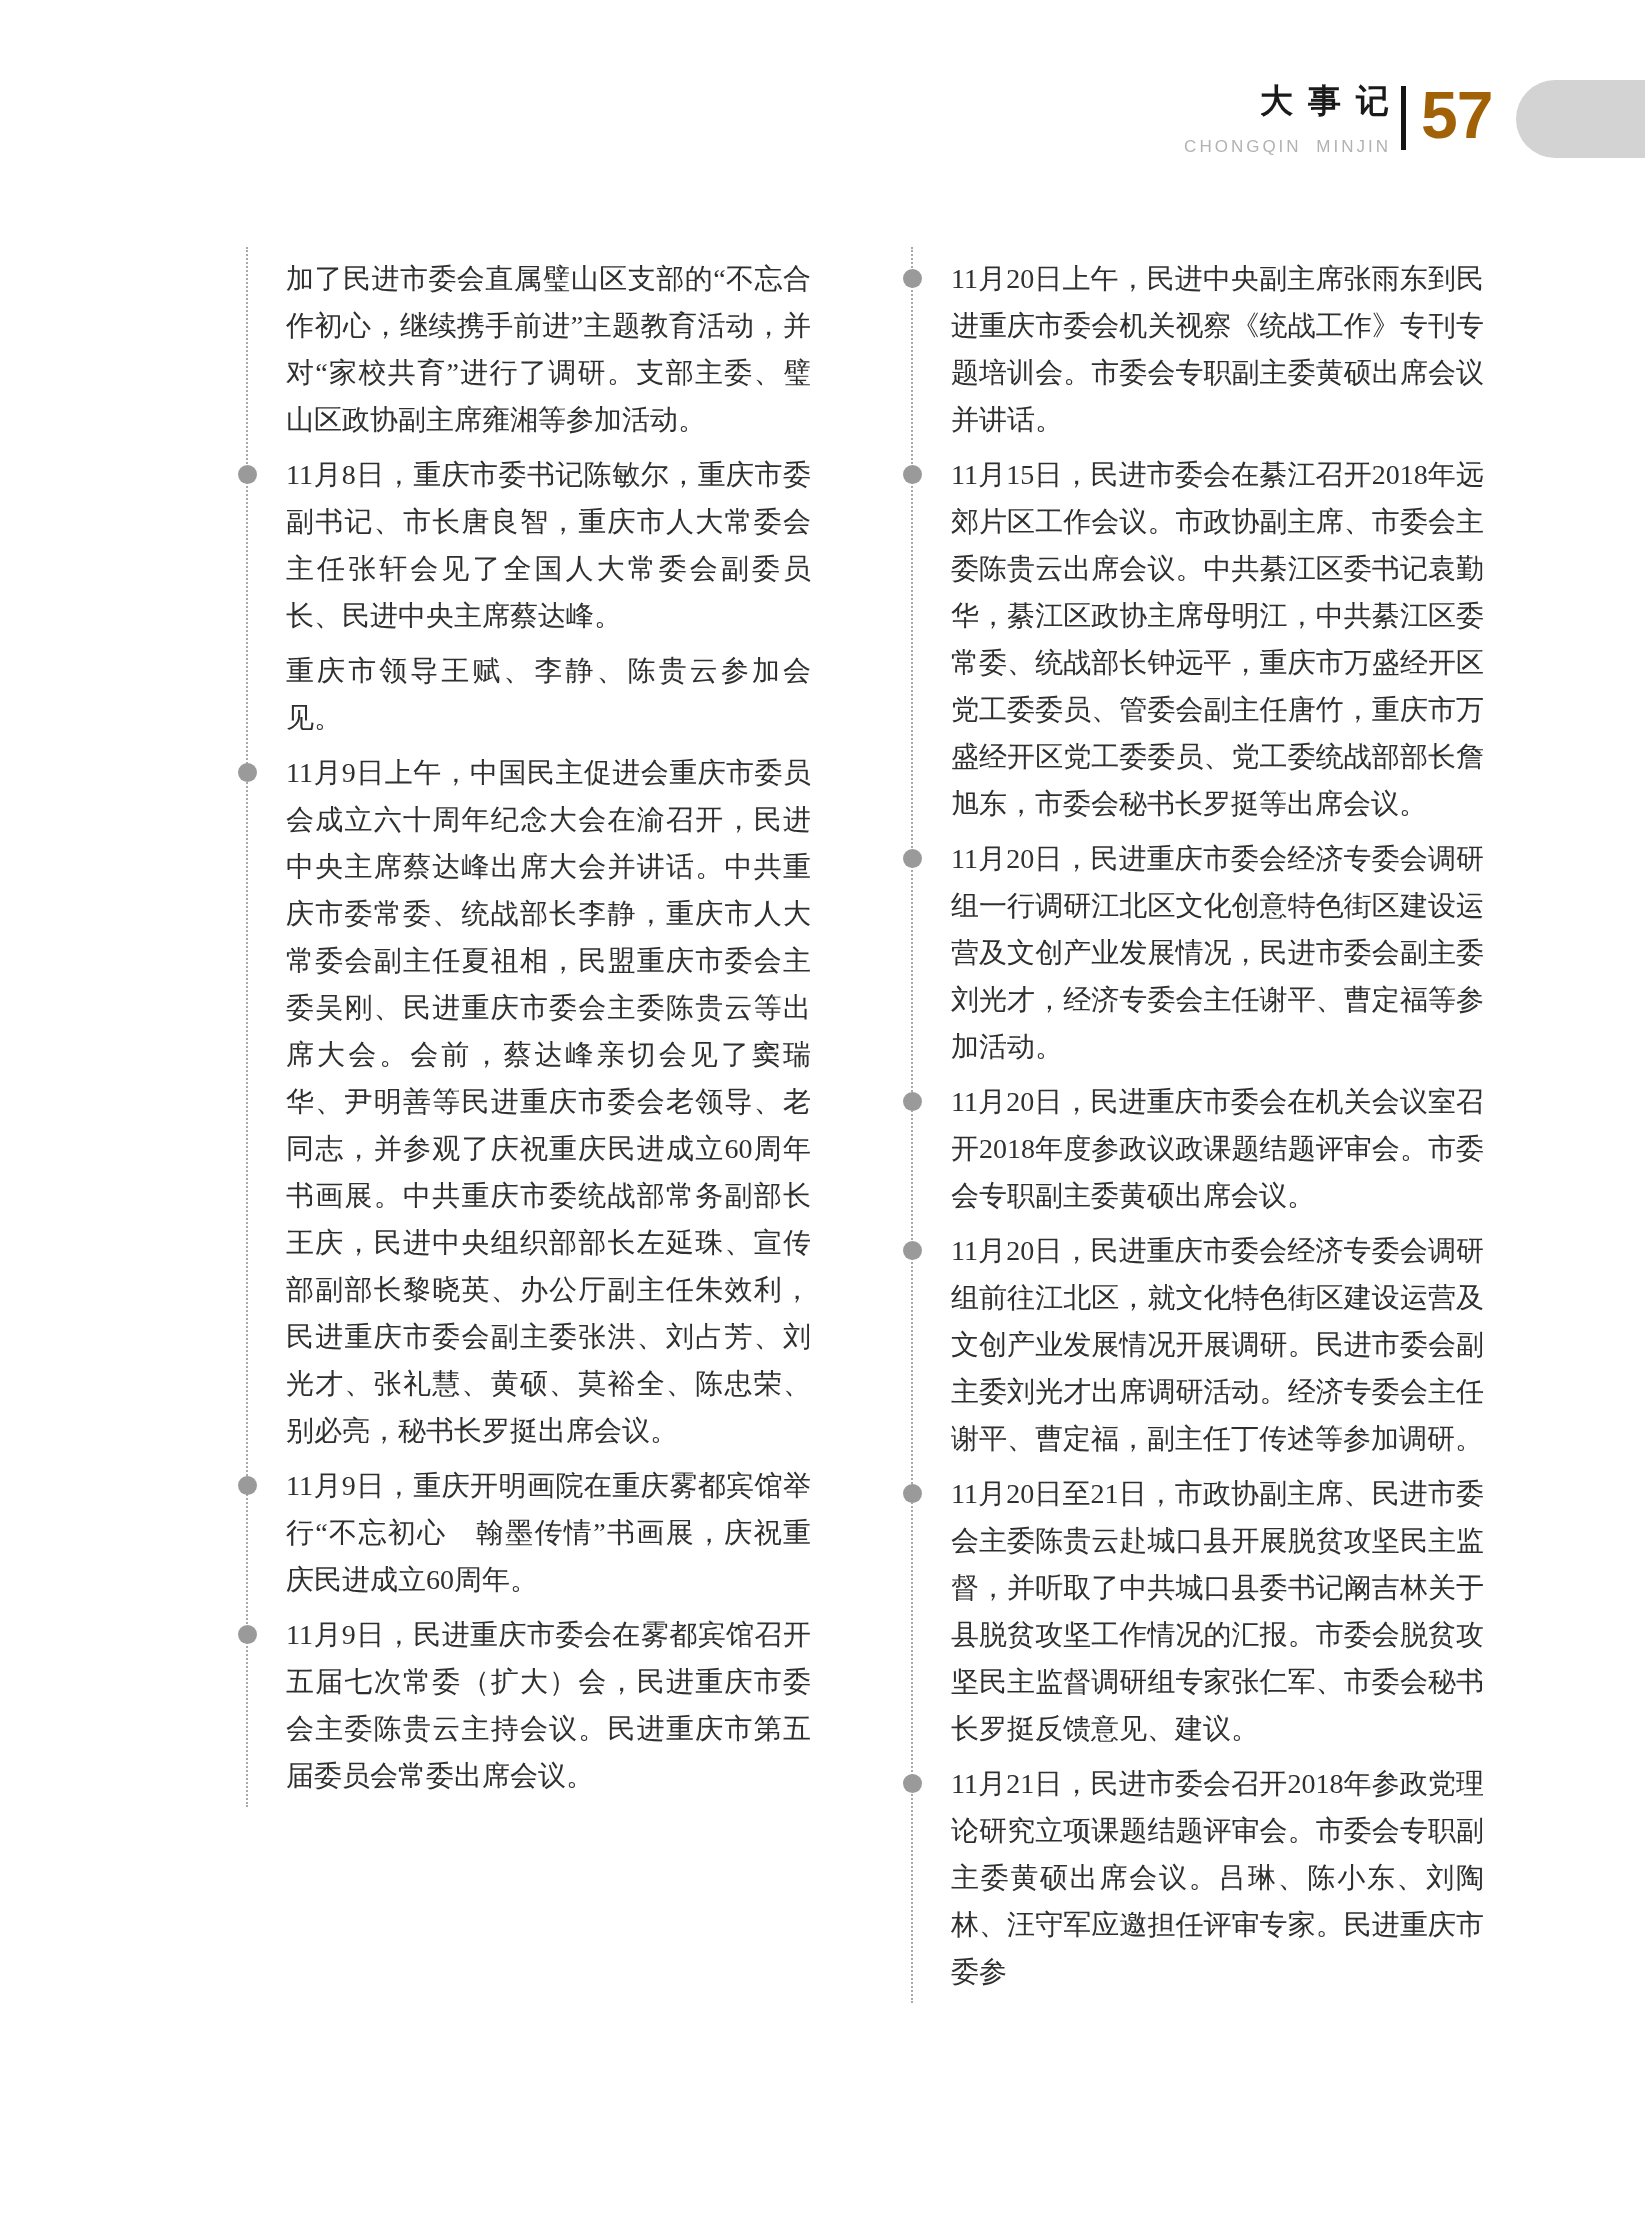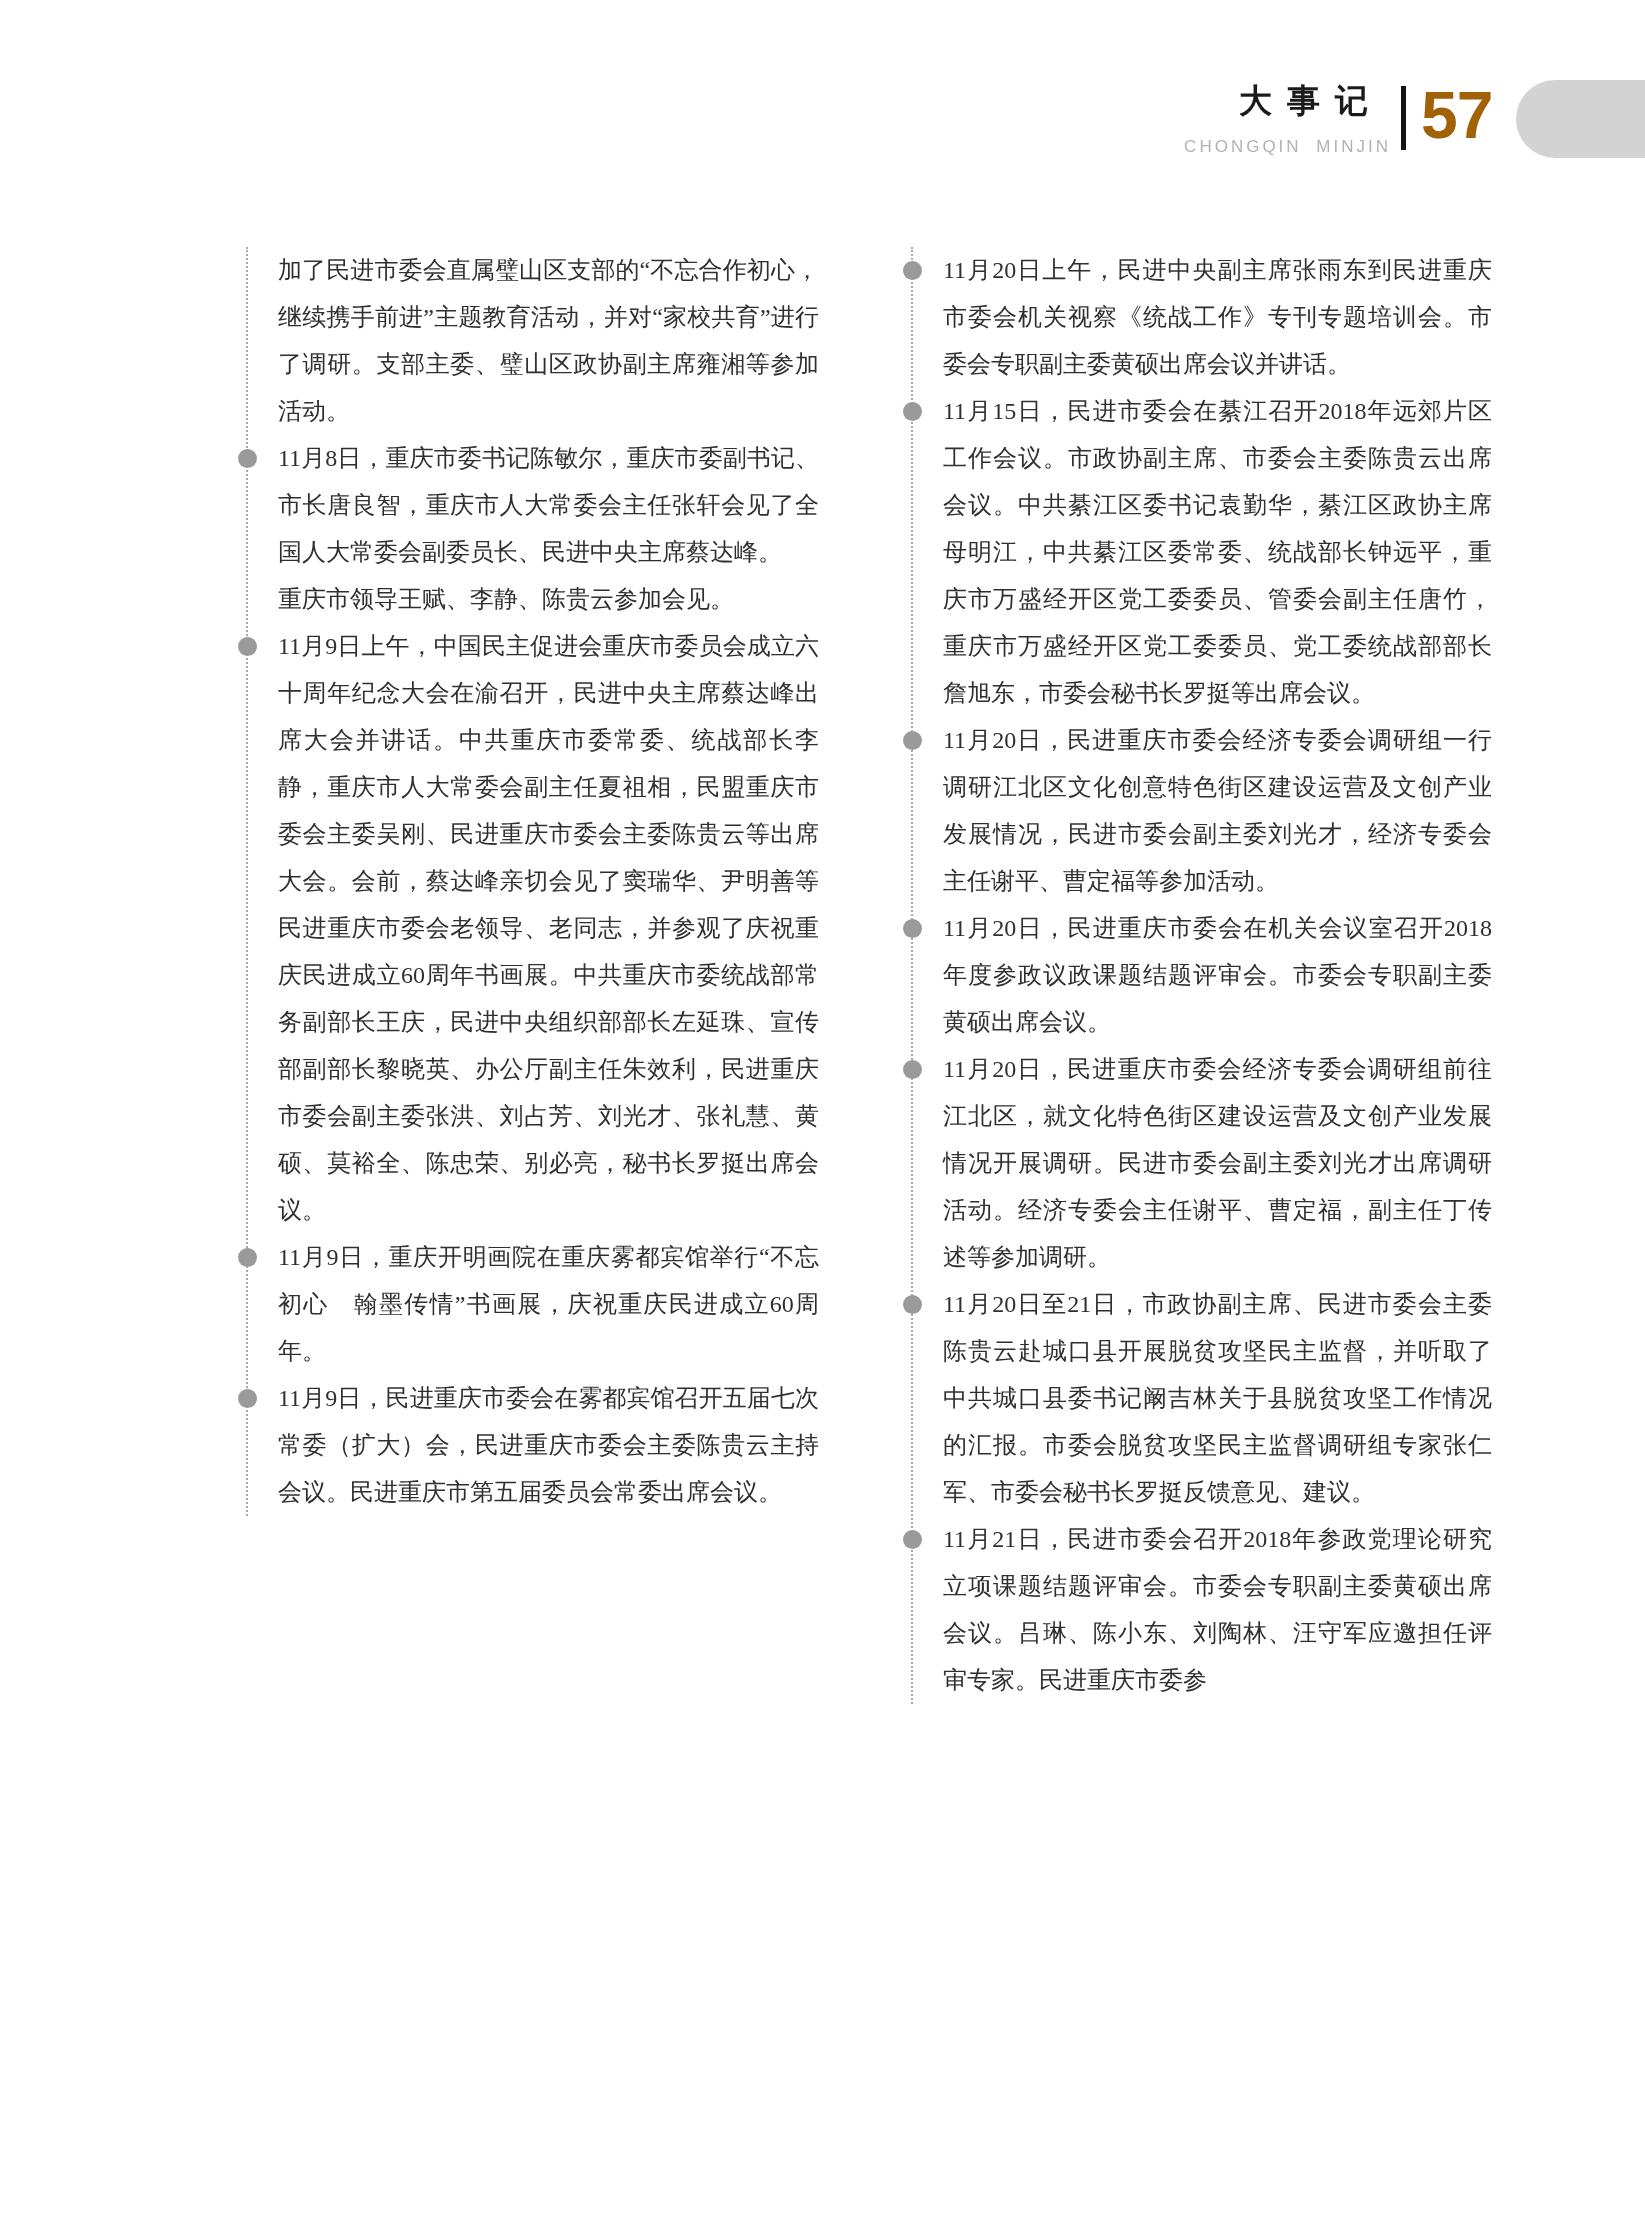--- a/index.html
+++ b/index.html
@@ -9,21 +9,21 @@
     height: 2233px;
     background: #ffffff;
     overflow: hidden;
     font-family: "Liberation Serif", "DejaVu Serif", serif;
   }
 
   
   .hdr-cn {
     position: absolute;
     top: 84px;
-    right: 263px;
+    right: 242px;
     font-family: "Liberation Sans", "DejaVu Sans", sans-serif;
     font-size: 33px;
     font-weight: 600;
     letter-spacing: 15px;
     color: #1a1a1a;
     white-space: nowrap;
     line-height: 1;
   }
   .hdr-en {
     position: absolute;
@@ -72,22 +72,22 @@
     top: 247px;
     border-left: 2px dotted #a8a8a8;
     padding-left: 30px;
     box-sizing: content-box;
   }
   .column.left  { left: 246px; width: 541px; }
   .column.right { left: 911px; width: 549px; }
 
   .entry { position: relative; margin: 0; }
   .entry p {
-    margin: 0;
-    font-size: 24px;
+    margin: 8px;
+    font-size: 28px;
     line-height: 47px;
     color: #2f2f2f;
     text-align: justify;
     text-justify: inter-character;
     letter-spacing: 0;
   }
   .dot {
     position: absolute;
     left: -40px;
     top: 14px;

